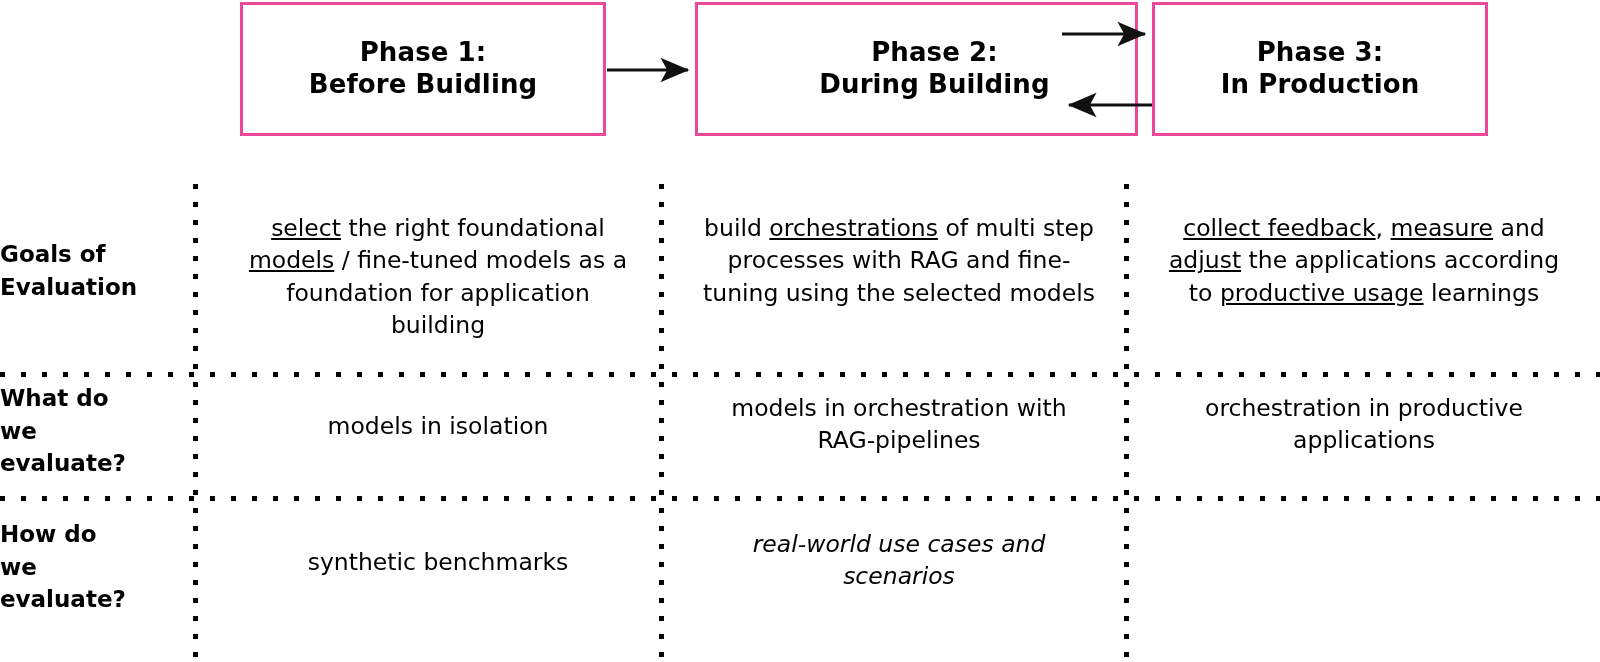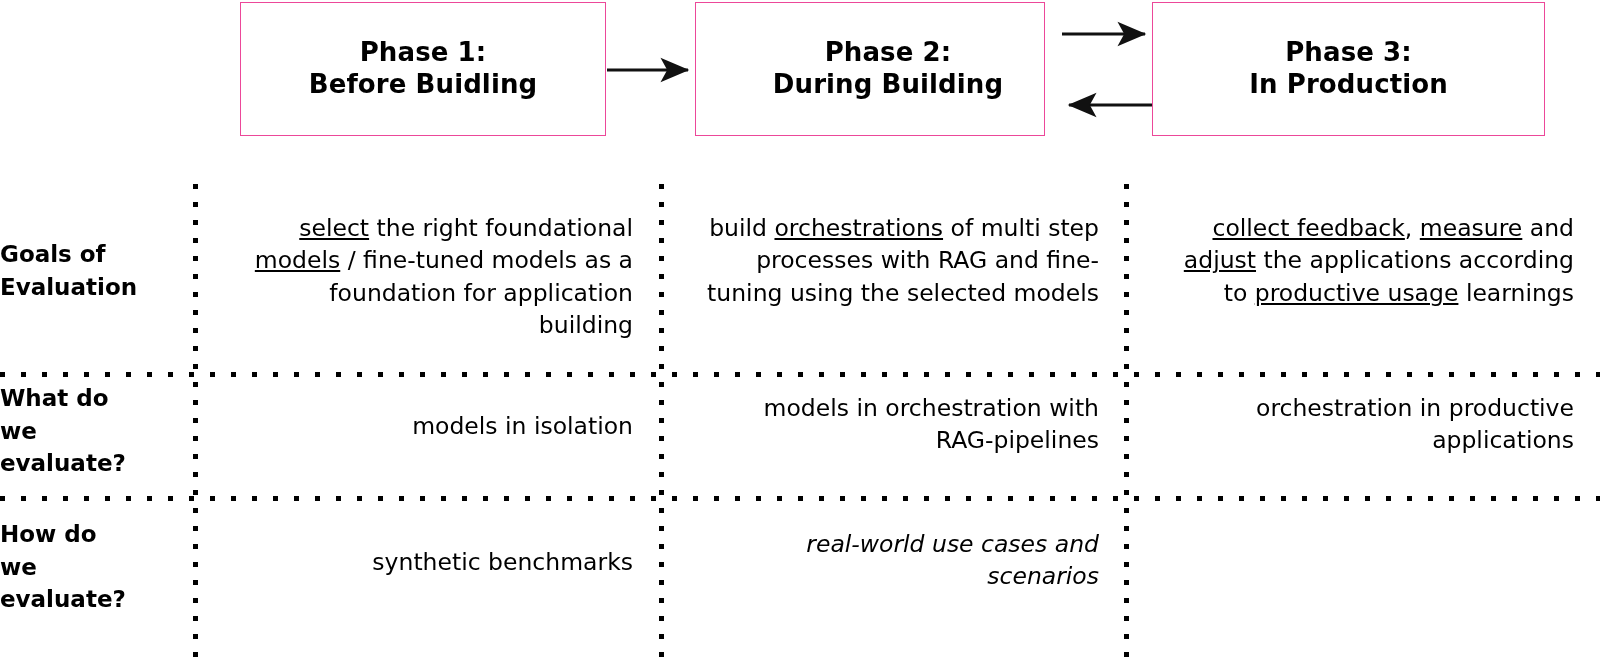--- a/index.html
+++ b/index.html
@@ -16,38 +16,38 @@
   }
   #root {
     position: relative;
     width: 1600px;
     height: 662px;
   }
 
   
   .phase-box {
     position: absolute;
-    border: 1px solid #ec4899;
+    border: 3px solid #ec4899;
     background: #ffffff;
     box-sizing: border-box;
     display: flex;
     align-items: center;
     justify-content: center;
     text-align: center;
   }
   .phase-box .phase-text {
     font-weight: bold;
     font-size: 26px;
     line-height: 1.22;
     letter-spacing: 0.1px;
     white-space: pre-line;
   }
   #phase-box-1 { left: 240px;  top: 2px;  width: 366px; height: 134px; }
-  #phase-box-2 { left: 695px;  top: 2px;  width: 350px; height: 134px; padding-left: 36px; }
-  #phase-box-3 { left: 1152px; top: 2px;  width: 393px; height: 134px; }
+  #phase-box-2 { left: 695px;  top: 2px;  width: 443px; height: 134px; padding-left: 36px; }
+  #phase-box-3 { left: 1152px; top: 2px;  width: 336px; height: 134px; }
 
   
   #arrow-layer {
     position: absolute;
     left: 0; top: 0;
     width: 1600px; height: 662px;
     pointer-events: none;
   }
 
   
@@ -97,21 +97,21 @@
   }
   #row-label-0 { top: 68px; }
   #row-label-1 { top: 212px; }
   #row-label-2 { top: 348px; }
 
   
   .cell {
     position: absolute;
     font-size: 23.5px;
     line-height: 1.38;
-    text-align: right;
+    text-align: center;
   }
   .cell .ul { text-decoration: underline; text-underline-offset: 2px; }
 
   
   #cell-0-0 { left: 243px;  top: 42px; width: 390px; }
   #cell-0-1 { left: 699px;  top: 42px; width: 400px; }
   #cell-0-2 { left: 1154px; top: 42px; width: 420px; }
 
   
   #cell-1-0 { left: 243px;  top: 240px; width: 390px; }

